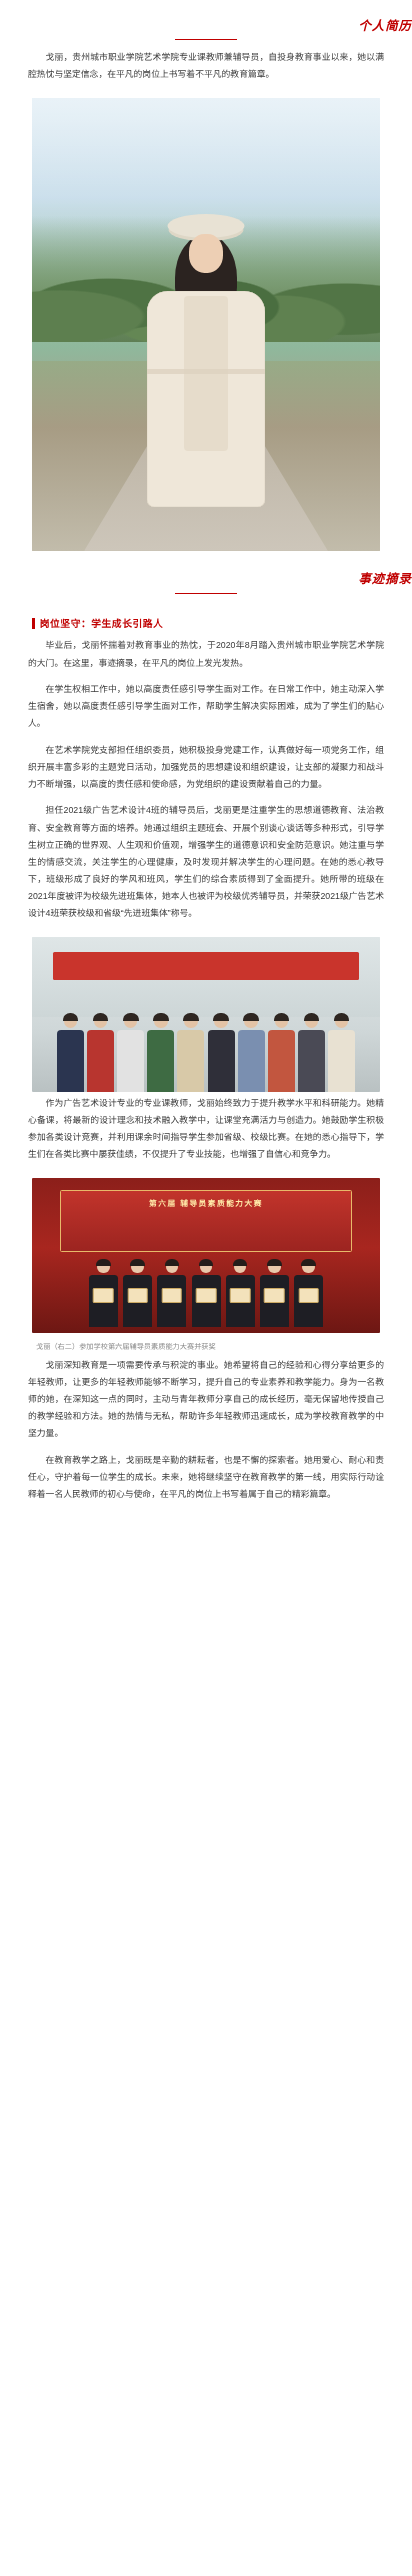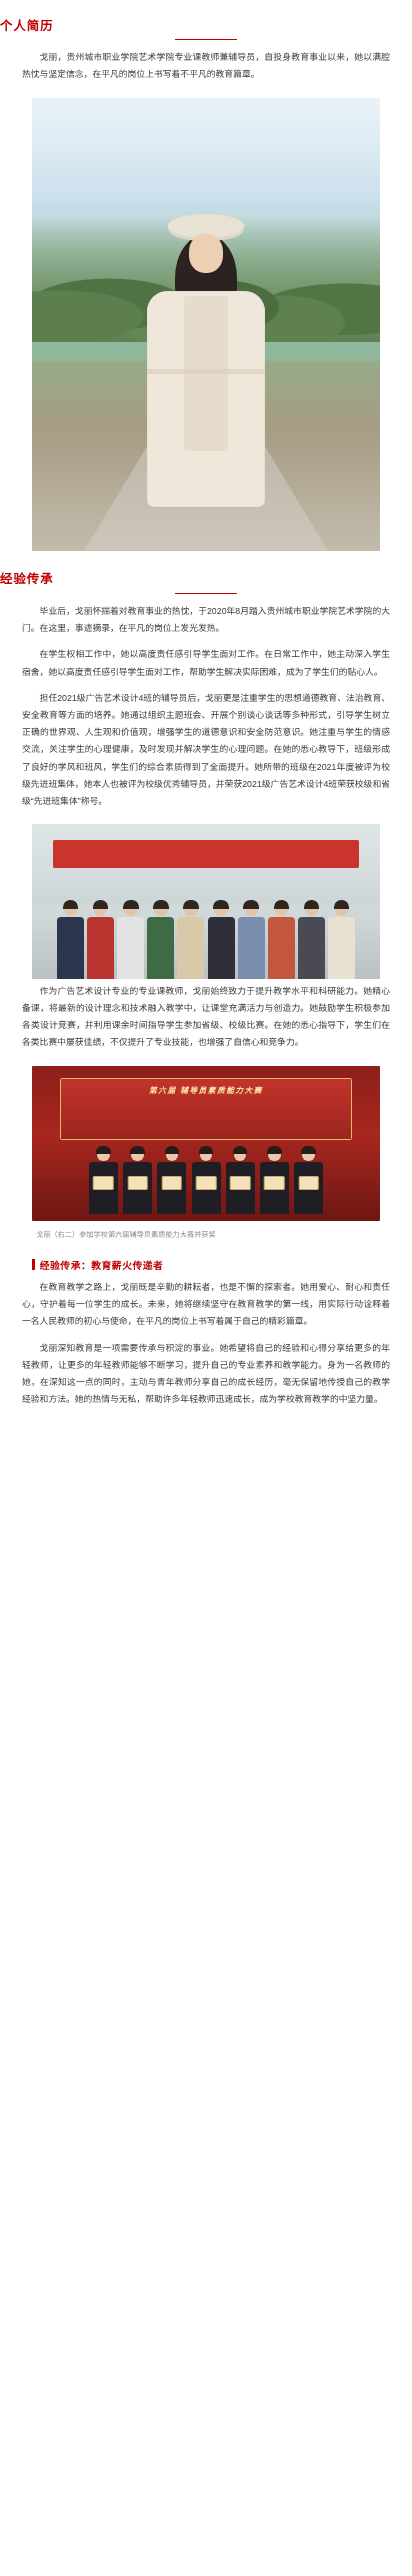--- a/index.html
+++ b/index.html
@@ -16,39 +16,40 @@
   }
   .page {
     width: 412px;
     min-height: 3926px;
     background: #ffffff;
     padding: 0 0 20.6px 0;
     position: relative;
   }
   
   .heading {
-    text-align: left;
+    text-align: right;
     padding: 15.5px 0 9.3px 0;
+    font-style: italic;
   }
   .heading .title {
     display: inline-block;
     color: #c00000;
     font-size: 12.4px;
     font-weight: bold;
     letter-spacing: 1px;
   }
   .heading .rule {
     width: 62px;
     height: 1px;
     background: #c00000;
     margin: 5.2px auto 0 auto;
   }
   
   .body-block {
-    padding: 0 22px;
+    padding: 0 28px;
   }
   p.para {
     font-size: 8.8px;
     line-height: 1.95;
     text-align: justify;
     margin: 0 0 9.3px 0;
     text-indent: 2em;
     color: #3a3a3a;
   }
   
@@ -66,21 +67,20 @@
   }
   .sub-title .txt {
     color: #c00000;
     font-size: 9.8px;
     font-weight: bold;
     letter-spacing: 0.5px;
   }
   
   .photo-wrap {
     padding: 5.2px 32px 3.1px 32px;
-    font-style: italic;
   }
   .photo {
     width: 100%;
     display: block;
     border-radius: 1px;
     overflow: hidden;
     position: relative;
   }
   .caption {
     font-size: 7.2px;
@@ -249,27 +249,32 @@
           <div class="fig-inner"></div>
           <div class="fig-stripe"></div>
           <div class="fig-face"></div>
           <div class="fig-hat"></div>
         </div>
       </div>
     </div>
   </div>
 
   <div class="heading">
-    <div class="title">经验传承</div>
+    <div class="title">事迹摘录</div>
     <div class="rule"></div>
   </div>
 
+  <div class="sub-title">
+    <span class="bar"></span>
+    <span class="txt">岗位坚守：学生成长引路人</span>
+  </div>
   <div class="body-block">
     <p class="para">毕业后，戈丽怀揣着对教育事业的热忱，于2020年8月踏入贵州城市职业学院艺术学院的大门。在这里，事迹摘录，在平凡的岗位上发光发热。</p>
     <p class="para">在学生权相工作中，她以高度责任感引导学生面对工作。在日常工作中，她主动深入学生宿舍，她以高度责任感引导学生面对工作，帮助学生解决实际困难，成为了学生们的贴心人。</p>
+    <p class="para">在艺术学院党支部担任组织委员，她积极投身党建工作，认真做好每一项党务工作，组织开展丰富多彩的主题党日活动，加强党员的思想建设和组织建设，让支部的凝聚力和战斗力不断增强，以高度的责任感和使命感，为党组织的建设贡献着自己的力量。</p>
     <p class="para">担任2021级广告艺术设计4班的辅导员后，戈丽更是注重学生的思想道德教育、法治教育、安全教育等方面的培养。她通过组织主题班会、开展个别谈心谈话等多种形式，引导学生树立正确的世界观、人生观和价值观，增强学生的道德意识和安全防范意识。她注重与学生的情感交流，关注学生的心理健康，及时发现并解决学生的心理问题。在她的悉心教导下，班级形成了良好的学风和班风，学生们的综合素质得到了全面提升。她所带的班级在2021年度被评为校级先进班集体，她本人也被评为校级优秀辅导员，并荣获2021级广告艺术设计4班荣获校级和省级“先进班集体”称号。</p>
   </div>
 
   <div class="photo-wrap">
     <div class="photo">
       <div class="scene scene-group">
         <div class="backdrop"></div>
         <div class="banner"></div>
         <div class="people">
           <div class="person">
@@ -368,25 +373,21 @@
               <div class="b">
                 <div class="cert"></div>
               </div>
             </div>
         </div>
       </div>
     </div>
   </div>
   <div class="caption">戈丽（右二）参加学校第六届辅导员素质能力大赛并获奖</div>
 
-  <div class="sub-title">
-    <span class="bar"></span>
-    <span class="txt">经验传承：教育薪火传递者</span>
-  </div>
   <div class="body-block">
+    <p class="para">戈丽深知教育是一项需要传承与积淀的事业。她希望将自己的经验和心得分享给更多的年轻教师，让更多的年轻教师能够不断学习，提升自己的专业素养和教学能力。身为一名教师的她，在深知这一点的同时，主动与青年教师分享自己的成长经历，毫无保留地传授自己的教学经验和方法。她的热情与无私，帮助许多年轻教师迅速成长，成为学校教育教学的中坚力量。</p>
     <p class="para">在教育教学之路上，戈丽既是辛勤的耕耘者，也是不懈的探索者。她用爱心、耐心和责任心，守护着每一位学生的成长。未来，她将继续坚守在教育教学的第一线，用实际行动诠释着一名人民教师的初心与使命，在平凡的岗位上书写着属于自己的精彩篇章。</p>
-    <p class="para">戈丽深知教育是一项需要传承与积淀的事业。她希望将自己的经验和心得分享给更多的年轻教师，让更多的年轻教师能够不断学习，提升自己的专业素养和教学能力。身为一名教师的她，在深知这一点的同时，主动与青年教师分享自己的成长经历，毫无保留地传授自己的教学经验和方法。她的热情与无私，帮助许多年轻教师迅速成长，成为学校教育教学的中坚力量。</p>
   </div>
 
   <div class="spacer"></div>
 
 </div>
 
 
 </body></html>

